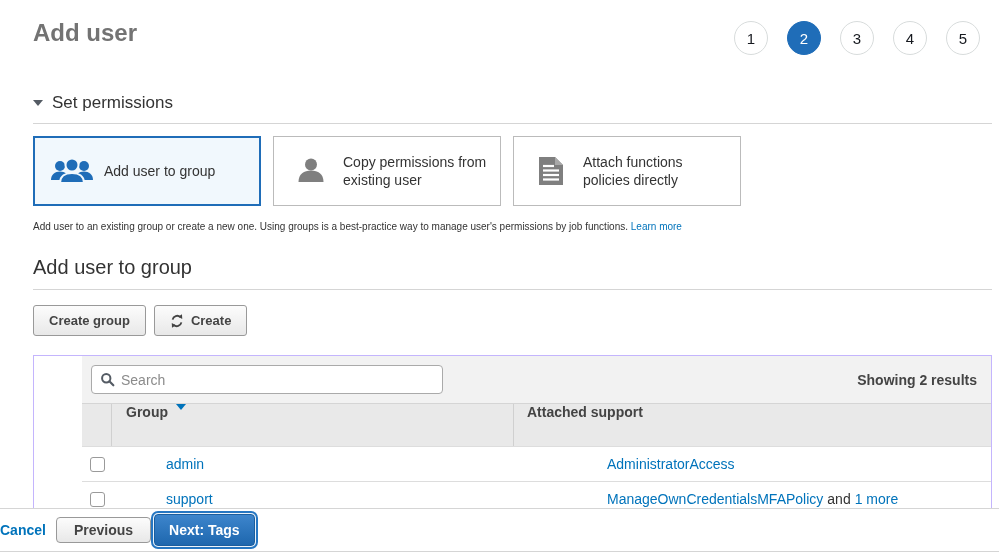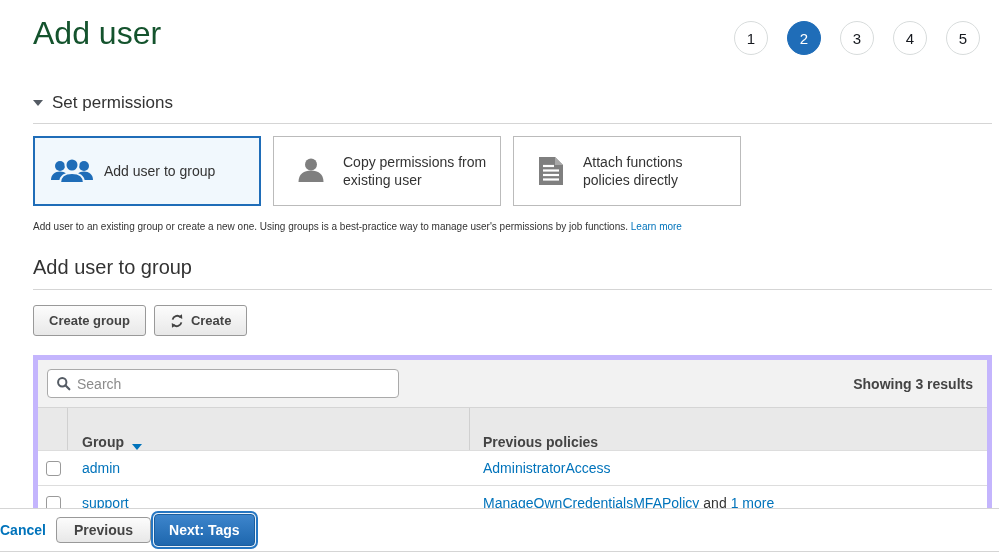--- a/index.html
+++ b/index.html
@@ -7,21 +7,21 @@
   body {
     font-family: "Liberation Sans", sans-serif;
     background: #ffffff;
     color: #333;
     position: relative;
   }
   .content { margin: 0 7px 0 33px; }
 
   
   .header-row { display: flex; justify-content: space-between; align-items: flex-start; padding-top: 16px; }
-  h1.page-title { font-size: 32px; font-weight: 400; color: #14532d; line-height: 34px; }
+  h1.page-title { font-size: 24px; font-weight: 700; color: #737373; line-height: 34px; }
   .steps { display: flex; gap: 19px; margin-top: 5px; margin-right: 12px; }
   .step {
     width: 34px; height: 34px; border-radius: 50%;
     border: 1px solid #d8dcdc; background: #fff; color: #16191f;
     font-size: 15px; display: flex; align-items: center; justify-content: center;
   }
   .step.active { background: #1f6db8; border-color: #1f6db8; color: #fff; }
 
   
   .section-head { display: flex; align-items: center; gap: 9px; margin-top: 38px; font-size: 17px; color: #333; cursor: pointer; text-align: center; }
@@ -46,45 +46,45 @@
   .btn {
     font-family: "Liberation Sans", sans-serif;
     font-size: 13px; font-weight: bold; color: #444;
     background: linear-gradient(#fcfcfc, #e8e8e8);
     border: 1px solid #999; border-radius: 3px;
     padding: 7px 15px; cursor: pointer;
     display: inline-flex; align-items: center; gap: 7px;
   }
 
   
-  .table { margin-top: 19px; border: 5px solid #c4b5fd; }
+  .table { margin-top: 19px; border: 1px solid #c4b5fd; padding-left: 48px; }
   .search-row {
     background: #f2f2f2; height: 47px; display: flex; align-items: center;
     justify-content: space-between; padding: 0 14px 0 9px;
   }
   .search-box {
     width: 352px; height: 29px; background: #fff; border: 1px solid #aaa; border-radius: 4px;
     display: flex; align-items: center; padding: 0 8px; gap: 6px;
   }
   .search-box input {
     border: none; outline: none; flex: 1; font-size: 14px; color: #333; background: transparent;
     font-family: "Liberation Sans", sans-serif;
   }
   .search-box input::placeholder { color: #8b8b8b; }
   .results { font-size: 14px; font-weight: bold; color: #444; }
 
   .thead { background: #e9e9e9; border-top: 1px solid #d5d5d5; height: 43px; display: flex; font-weight: bold; font-size: 14px; color: #444; }
-  .thead .cell { display: flex; align-items: flex-end; }
+  .thead .cell { display: flex; align-items: flex-start; }
   .cell.check { flex: 0 0 30px; justify-content: center; }
   .thead .cell.check, .thead .cell.group-col { border-right: 1px solid #d0d0d0; }
   .cell.group-col { flex: 0 0 402px; padding-left: 14px; }
   .cell.pol-col { flex: 1; padding-left: 13px; }
   .sort { width: 0; height: 0; border-left: 5px solid transparent; border-right: 5px solid transparent; border-top: 6px solid #0073bb; display: inline-block; margin-left: 8px; }
 
-  .trow { height: 35px; display: flex; font-size: 14px; border-top: 1px solid #ddd; background: #fff; }
+  .trow { height: 35px; display: flex; font-size: 14px; border-top: 1px solid #ddd; background: #fff; gap: 40px; }
   .trow:first-of-type { border-top: none; }
   .trow .cell { display: flex; align-items: center; }
   .checkbox { width: 15px; height: 15px; border: 1px solid #9a9a9a; border-radius: 3px; background: #fff; cursor: pointer; }
   .plain { color: #333; }
 
   
   .footer {
     position: absolute; left: 0; right: 0; bottom: 5px; height: 44px; background: #fff;
     border-top: 1px solid #d5d5d5; border-bottom: 1px solid #d5d5d5;
     display: flex; align-items: center; padding-right: 33px;
@@ -195,30 +195,30 @@
     <div class="search-row">
       <div class="search-box">
         <span style="display:inline-flex;">
           <svg width="15" height="15" viewBox="0 0 18 18">
             <circle cx="7.5" cy="7.5" r="5" fill="none" stroke="#545b64" stroke-width="2.4"></circle>
             <path d="M11.5 11.5 L16 16" stroke="#545b64" stroke-width="2.6" stroke-linecap="round"></path>
           </svg>
         </span>
         <input type="text" placeholder="Search" style="">
       </div>
-      <div class="results">Showing 3 results</div>
+      <div class="results">Showing 2 results</div>
     </div>
 
     <div class="thead">
       <div class="cell check"></div>
       <div class="cell group-col">
         <span>Group</span>
         <span class="sort"></span>
       </div>
-      <div class="cell pol-col">Previous policies</div>
+      <div class="cell pol-col">Attached support</div>
     </div>
 
     <div class="trow">
       <div class="cell check">
         <span class="checkbox"></span>
       </div>
       <div class="cell group-col">
         <a class="link">admin</a>
       </div>
       <div class="cell pol-col">

